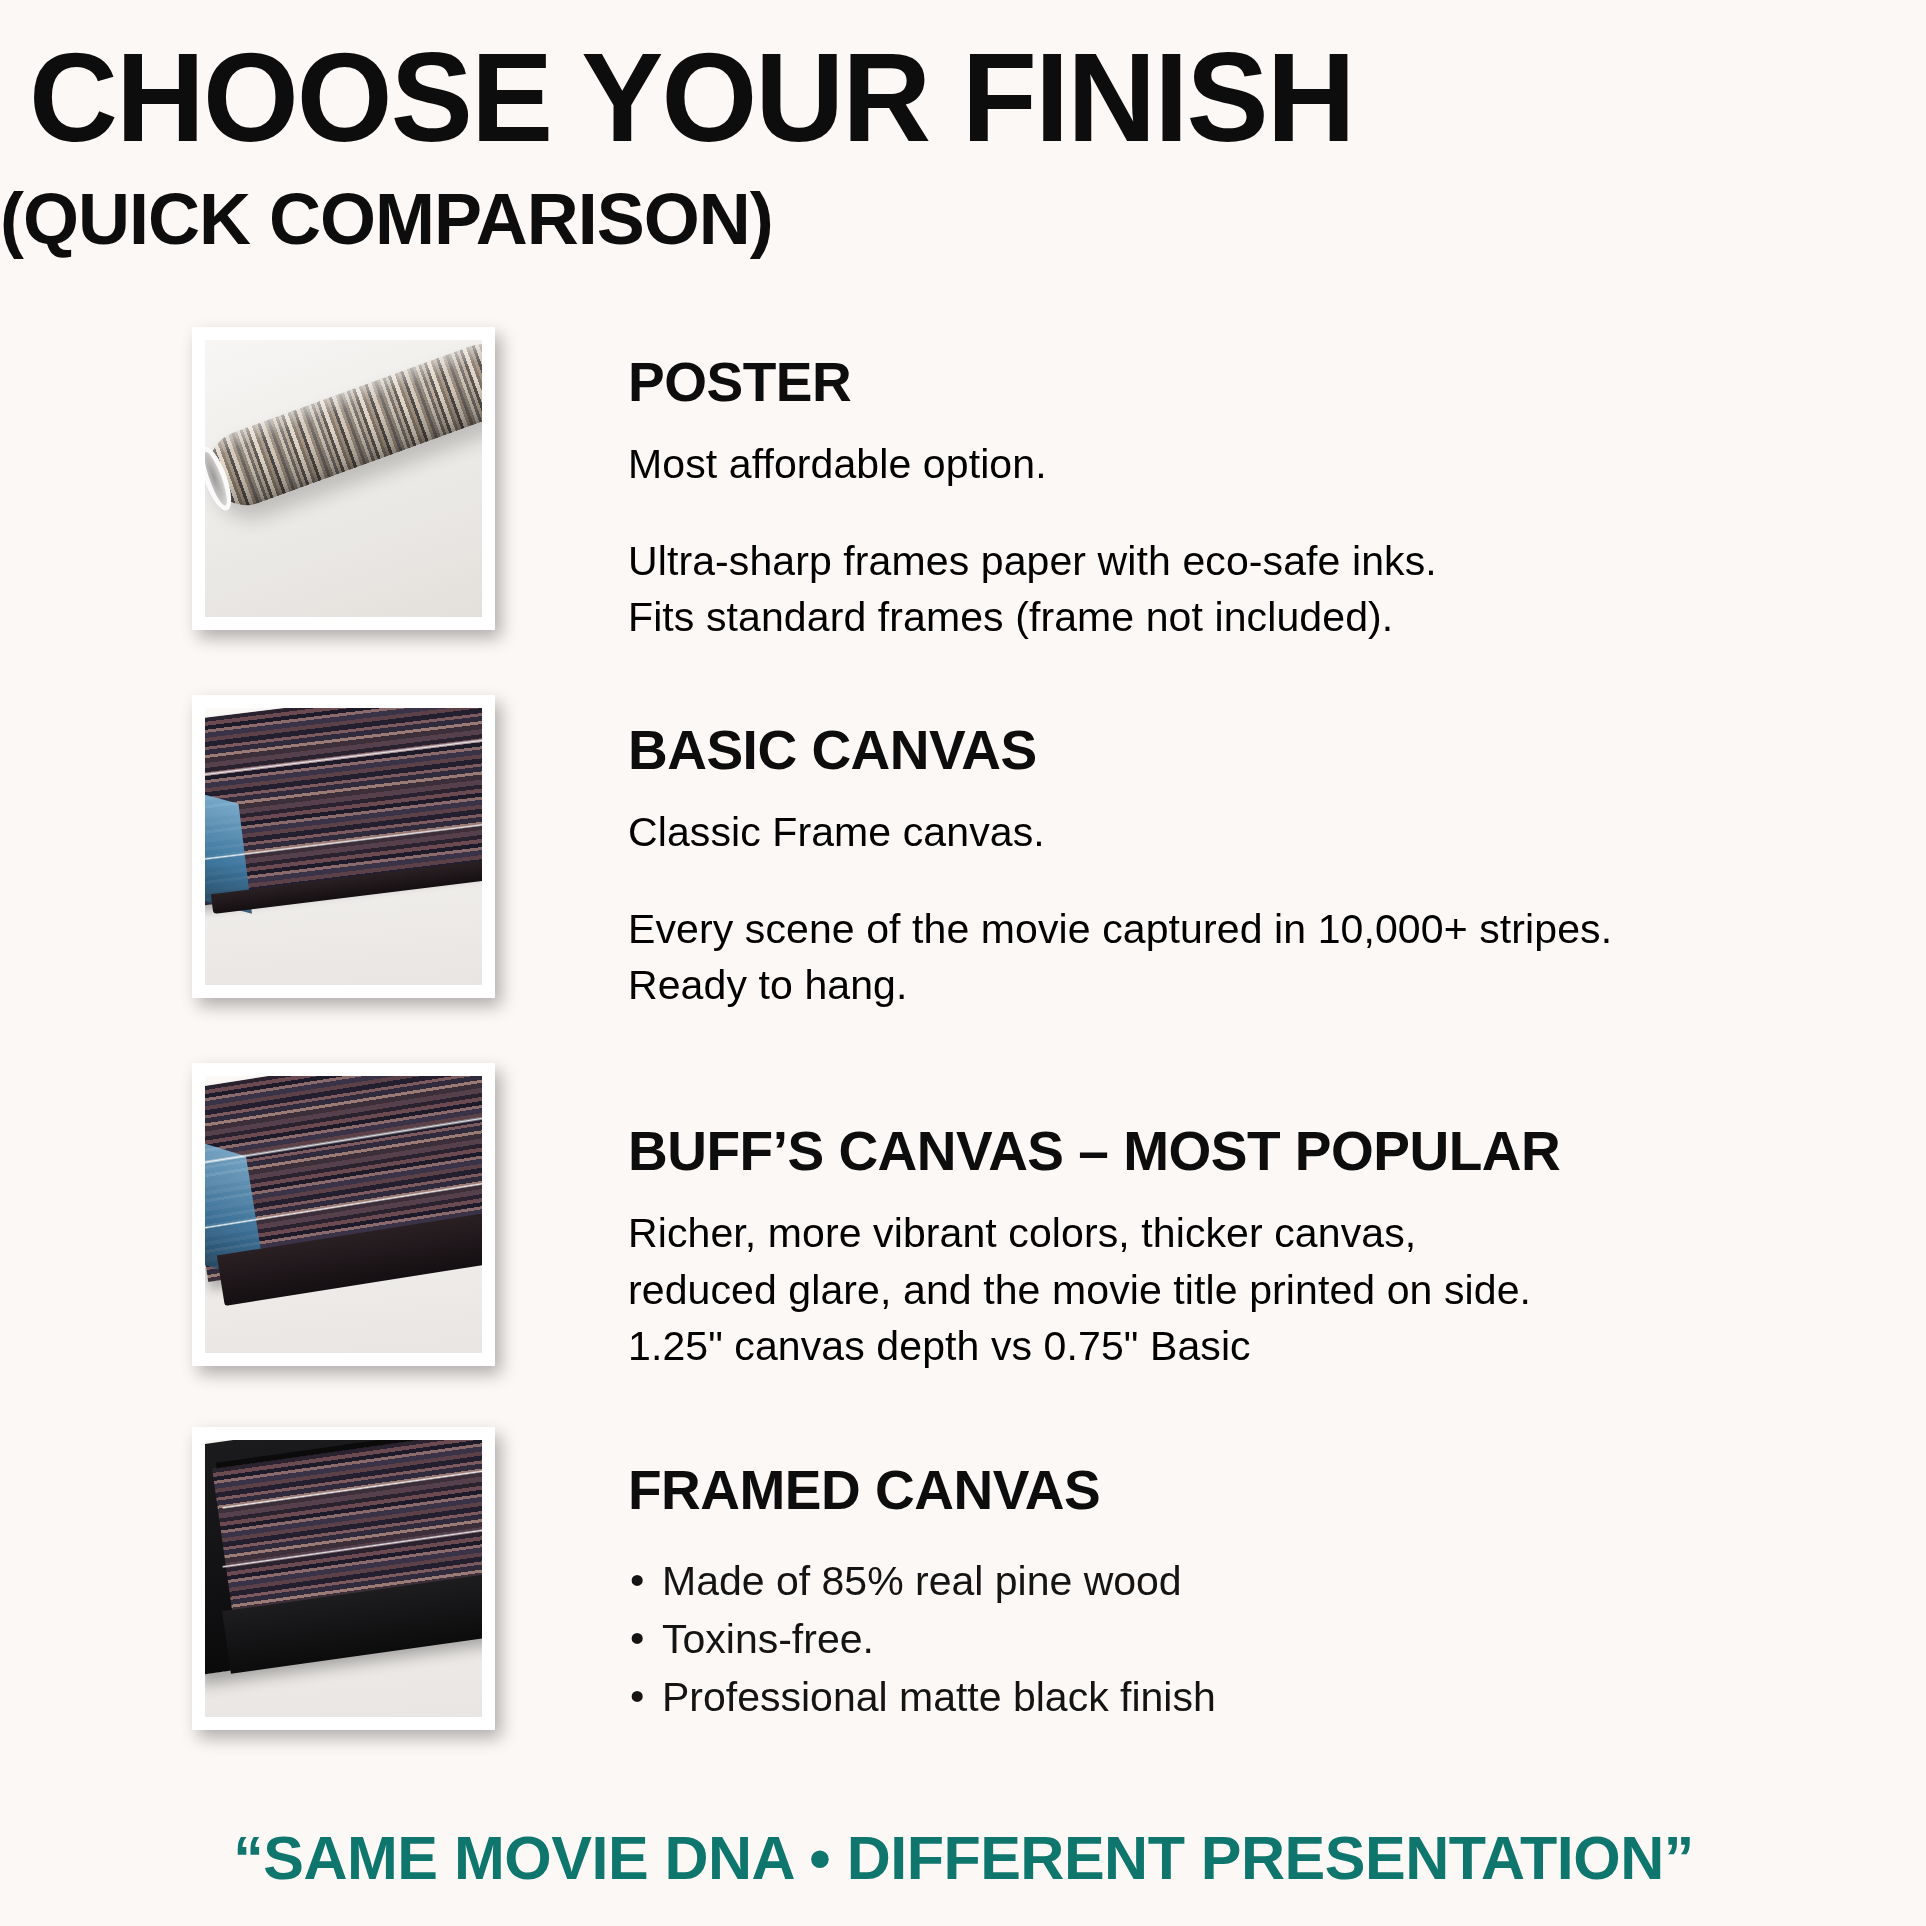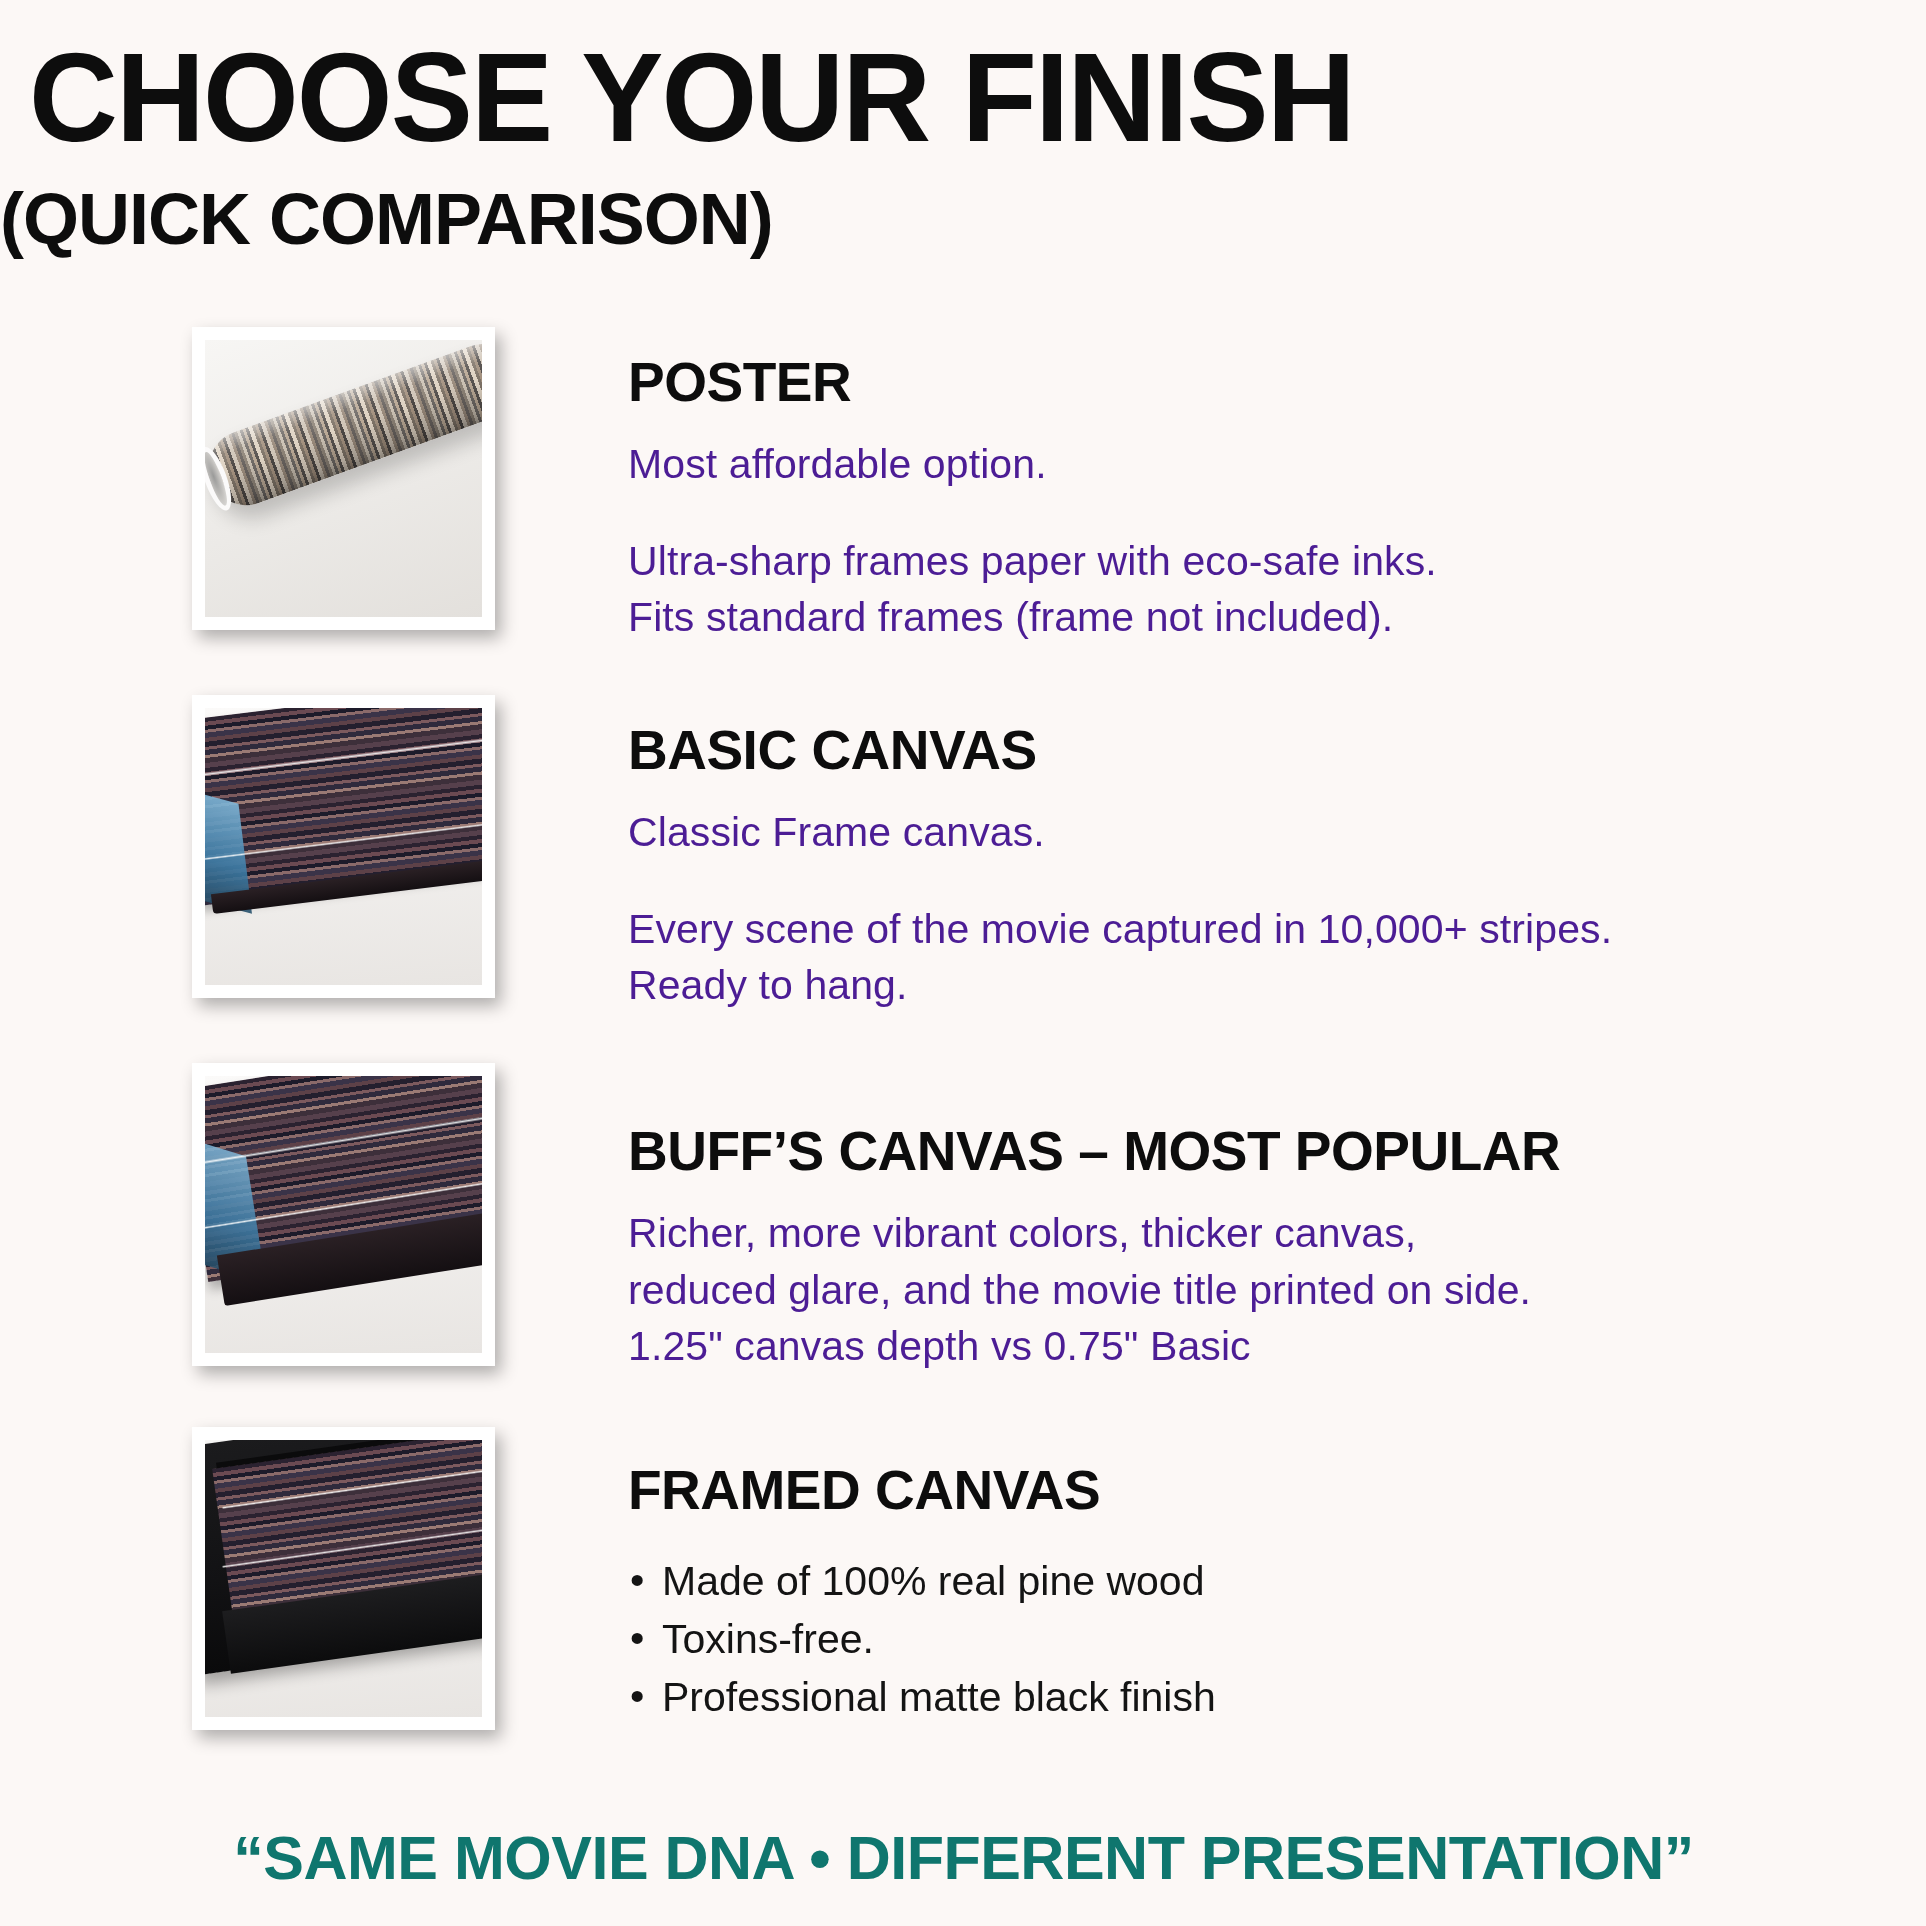--- a/index.html
+++ b/index.html
@@ -235,21 +235,21 @@
     letter-spacing: -0.5px;
     line-height: 1.0;
     margin: 0;
     color: #0d0d0d;
   }
   .sec-body {
     font-size: 41px;
     font-weight: 400;
     line-height: 1.38;
     margin: 26px 0 0 0;
-    color: #4c1d95;
+    color: #000000;
     letter-spacing: 0.1px;
   }
   .sec-body.gap-top { margin-top: 40px; }
   .bullets {
     list-style: none;
     margin: 34px 0 0 0;
     padding: 0;
   }
   .bullets li {
     font-size: 41px;
@@ -372,21 +372,21 @@
           <div class="stripes top-face"></div>
           <div class="glint g1"></div>
           <div class="glint g2"></div>
           <div class="side-dark"></div>
         </div>
       </div>
     </div>
     <div class="text-col">
       <h2 class="sec-title">FRAMED CANVAS</h2>
       <ul class="bullets">
-        <li>Made of 100% real pine wood</li>
+        <li>Made of 85% real pine wood</li>
         <li>Toxins-free.</li>
         <li>Professional matte black finish</li>
       </ul>
     </div>
   </div>
 
 </div>
 
 <div class="footer">“SAME MOVIE DNA • DIFFERENT PRESENTATION”</div>
 

